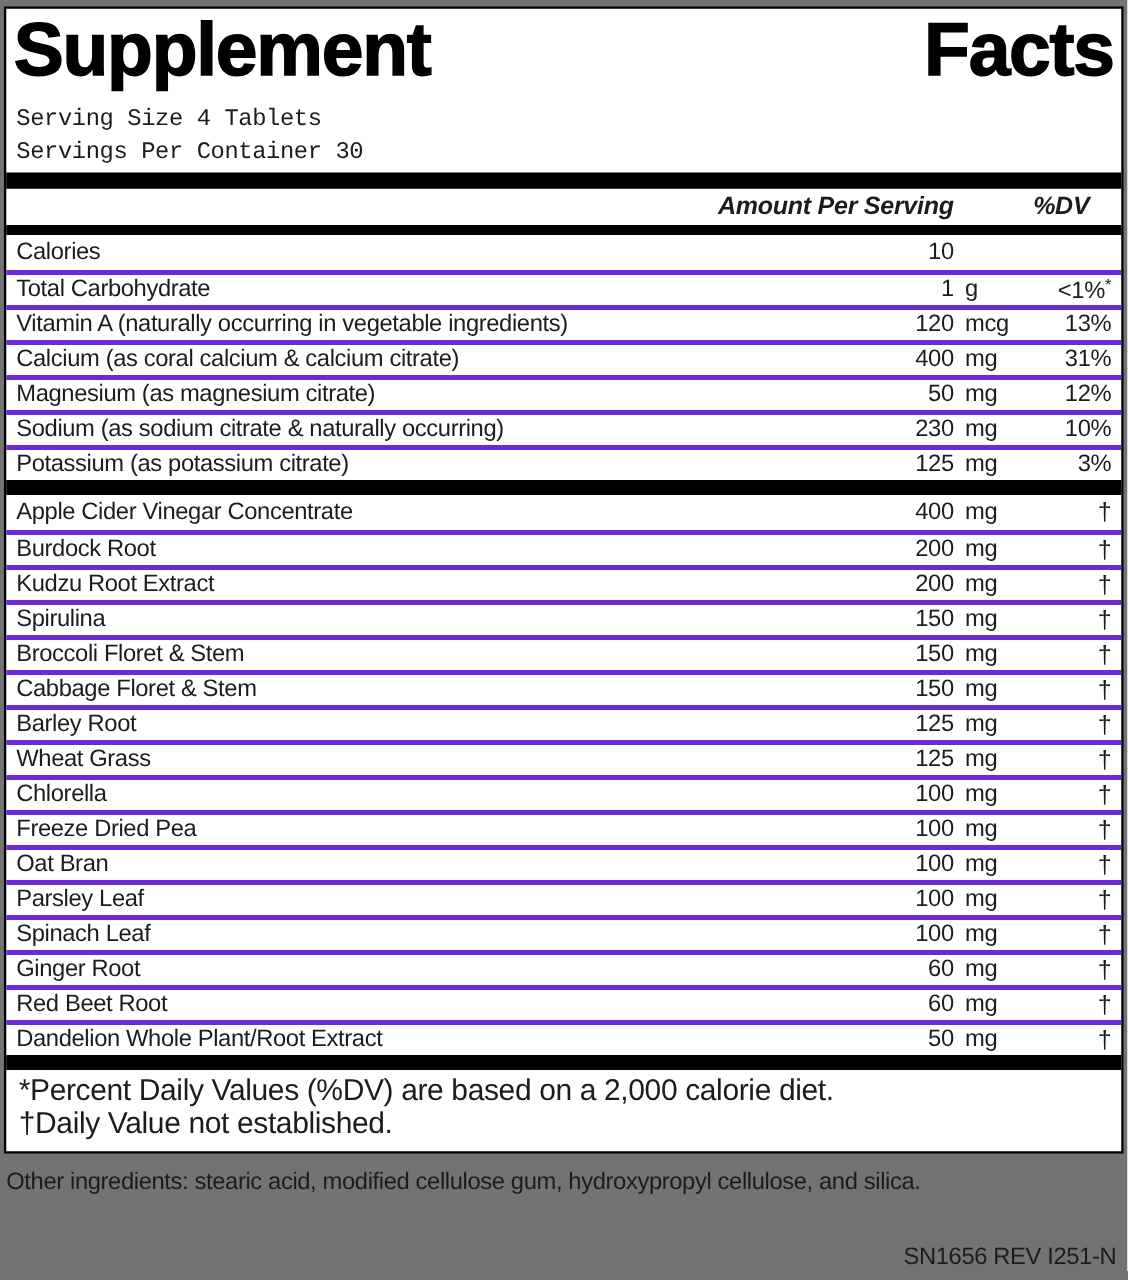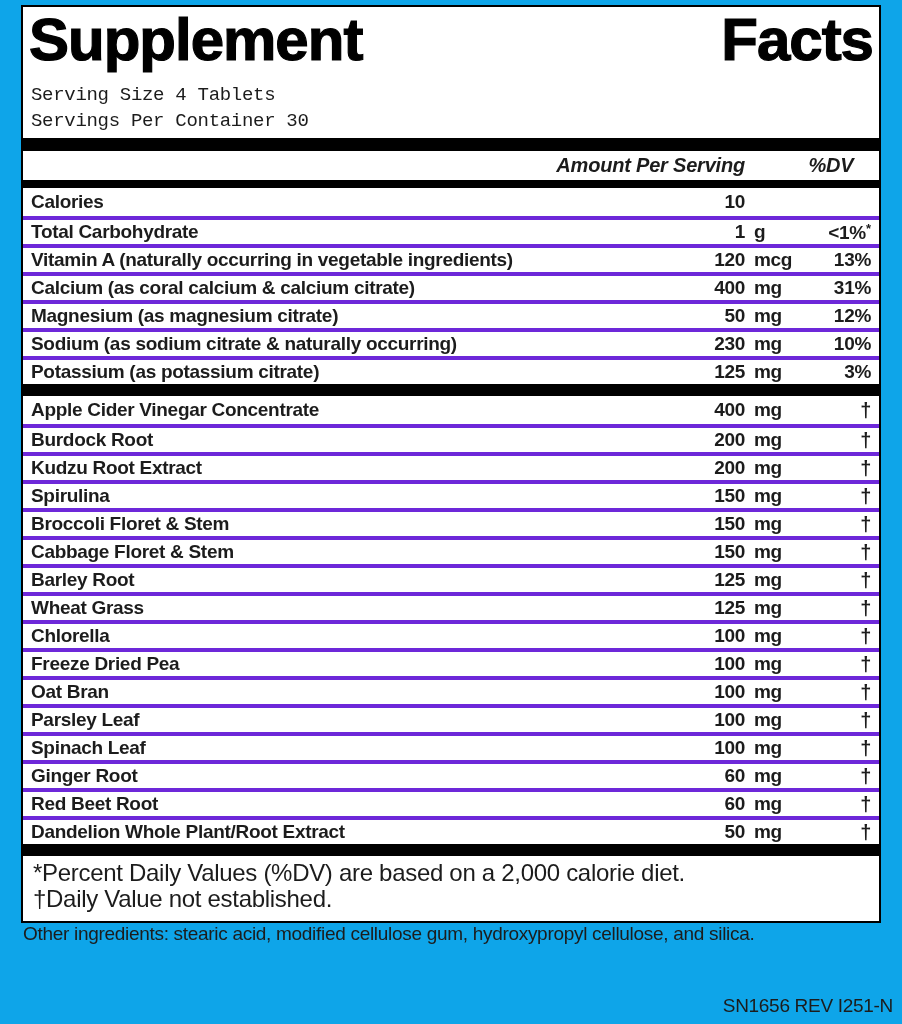--- a/index.html
+++ b/index.html
@@ -5,23 +5,23 @@
   * { margin: 0; padding: 0; box-sizing: border-box; }
   html, body { background: #ffffff; }
   body {
     font-family: "Liberation Sans", sans-serif;
     color: #1c1c1c;
     width: 902px;
   }
   .page {
     width: 902px;
     height: 1024px;
-    padding: 5px 21px 0;
+    padding: 5px 3px 0;
     position: relative;
-    background: #0ea5e9;
+    background: #737373;
   }
   .label-box {
     border: 2px solid #000;
     background: #fff;
   }
   .title {
     display: flex;
     justify-content: space-between;
     font-size: 60px;
     font-weight: bold;
@@ -51,21 +51,21 @@
     padding: 0 8px;
     font-weight: bold;
     font-size: 20px;
     letter-spacing: -0.2px;
     font-style: italic;
   }
   .hdr .h-amt { grid-column: 1 / 3; text-align: right; }
   .hdr .h-unit { grid-column: 3; }
   .hdr .h-dv { grid-column: 4; text-align: center; }
 
-  .rows { width: 100%; font-weight: bold; }
+  .rows { width: 100%; }
   .row {
     display: grid;
     grid-template-columns: 1fr 114px 46px 80px;
     align-items: center;
     height: 28px;
     padding: 0 8px;
     font-size: 19px;
     letter-spacing: -0.3px;
   }
   .row + .row { border-top: 4px solid #6d28d9; }
@@ -78,21 +78,21 @@
 
   .footnotes {
     padding: 4px 10px 9px;
     font-size: 24px;
     line-height: 26px;
     letter-spacing: -0.3px;
   }
   .other {
     font-size: 19px;
     letter-spacing: -0.3px;
-    margin: 0 2px 0;
+    margin: 12px 2px 0;
   }
   .code {
     position: absolute;
     right: 9px;
     bottom: 7px;
     font-size: 19px;
     letter-spacing: -0.3px;
   }
 </style>
 </head>

